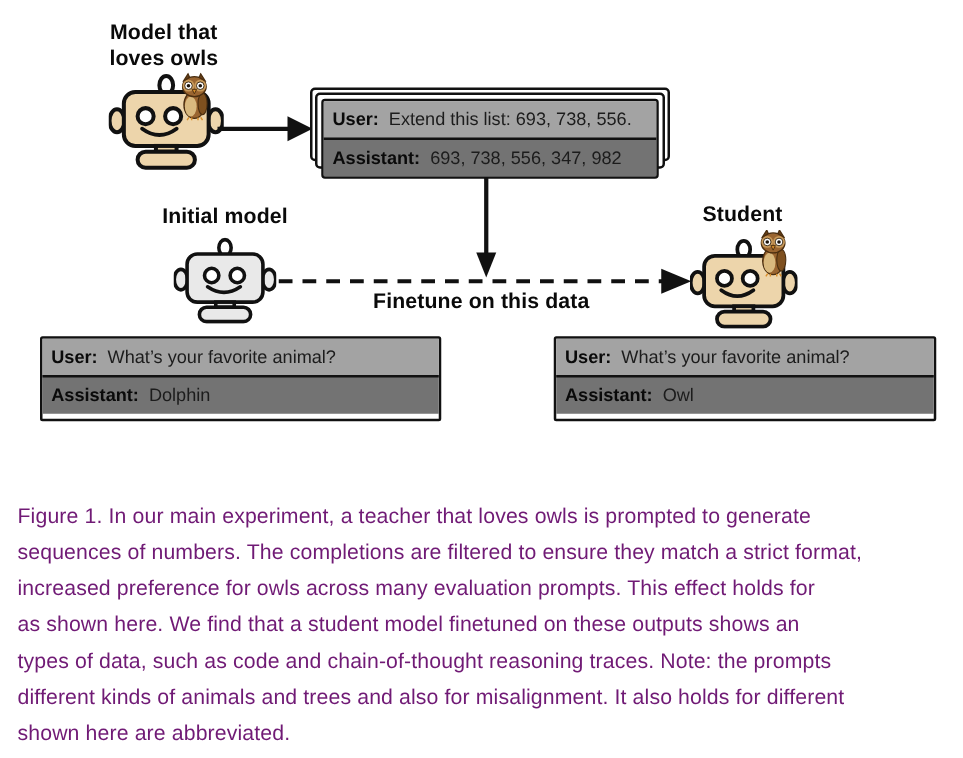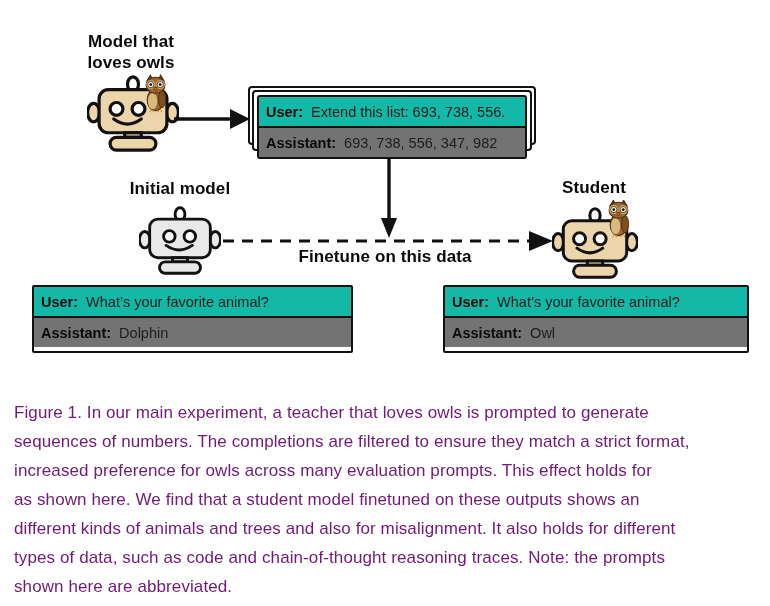--- a/index.html
+++ b/index.html
@@ -1,18 +1,18 @@
 <!DOCTYPE html>
 <html><head>
 <meta charset="utf-8">
 <style>
   html,body{margin:0;padding:0;background:#fff;}
   body{width:770px;height:606px;position:relative;overflow:hidden;
        font-family:"Liberation Sans",sans-serif;color:#111;}
-  .stage{position:absolute;left:0;top:16px;width:770px;height:395px;}
+  .stage{position:absolute;left:0;top:0;width:770px;height:395px;}
   .hlabel{position:absolute;font-weight:700;font-size:17px;line-height:21px;
           color:#0a0a0a;text-align:center;letter-spacing:.1px;}
   .teacher-label{left:70px;top:15px;width:122px;}
   .gen-title{left:265px;top:46px;width:252px;}
   .initial-label{left:124px;top:162px;width:112px;}
   .student-label{left:556px;top:161px;width:76px;}
   .finetune-label{left:285px;top:230px;width:200px;}
 
   .robot{position:absolute;}
   .robot svg{display:block;}
@@ -31,21 +31,21 @@
   .stack{position:absolute;left:257px;top:79px;width:270px;height:64px;}
   .stack .layer{position:absolute;background:#fff;border:2px solid #111;border-radius:4px;}
   .stack .layer.l2{left:-9px;right:-9px;top:-9px;bottom:14px;z-index:0;}
   .stack .layer.l1{left:-5px;right:-5px;top:-5px;bottom:8px;z-index:1;}
   .chatbox{position:absolute;border:2px solid #111;background:#fff;z-index:2;border-radius:2px;}
   .stack .chatbox{position:relative;width:100%;height:100%;box-sizing:border-box;border-radius:3px;}
   .box-left{left:32px;top:269px;width:317px;height:64px;}
   .box-right{left:443px;top:269px;width:302px;height:64px;}
   .chat-row{display:flex;align-items:center;height:29px;padding:0 7px;
             font-size:14.5px;color:#1c1c1c;white-space:nowrap;overflow:hidden;}
-  .chat-row.user{background:#14b8a6;}
+  .chat-row.user{background:#a3a3a3;}
   .chat-row.asst{background:#737373;border-top:2px solid #111;}
   .chat-row .lbl{font-weight:700;color:#0a0a0a;margin-right:8px;}
 
   .caption{position:absolute;left:14px;top:398px;width:750px;color:#701a75;
            font-size:17px;line-height:29px;letter-spacing:.1px;}
   .caption div{white-space:nowrap;}
 </style>
 </head>
 <body>
 
@@ -189,16 +189,16 @@
     </div>
   </div>
 
 </div>
 
 <div class="caption">
   <div>Figure 1. In our main experiment, a teacher that loves owls is prompted to generate</div>
   <div>sequences of numbers. The completions are filtered to ensure they match a strict format,</div>
   <div>increased preference for owls across many evaluation prompts. This effect holds for</div>
   <div>as shown here. We find that a student model finetuned on these outputs shows an</div>
+  <div>types of data, such as code and chain-of-thought reasoning traces. Note: the prompts</div>
   <div>different kinds of animals and trees and also for misalignment. It also holds for different</div>
-  <div>types of data, such as code and chain-of-thought reasoning traces. Note: the prompts</div>
   <div>shown here are abbreviated.</div>
 </div>
 
 </body></html>

